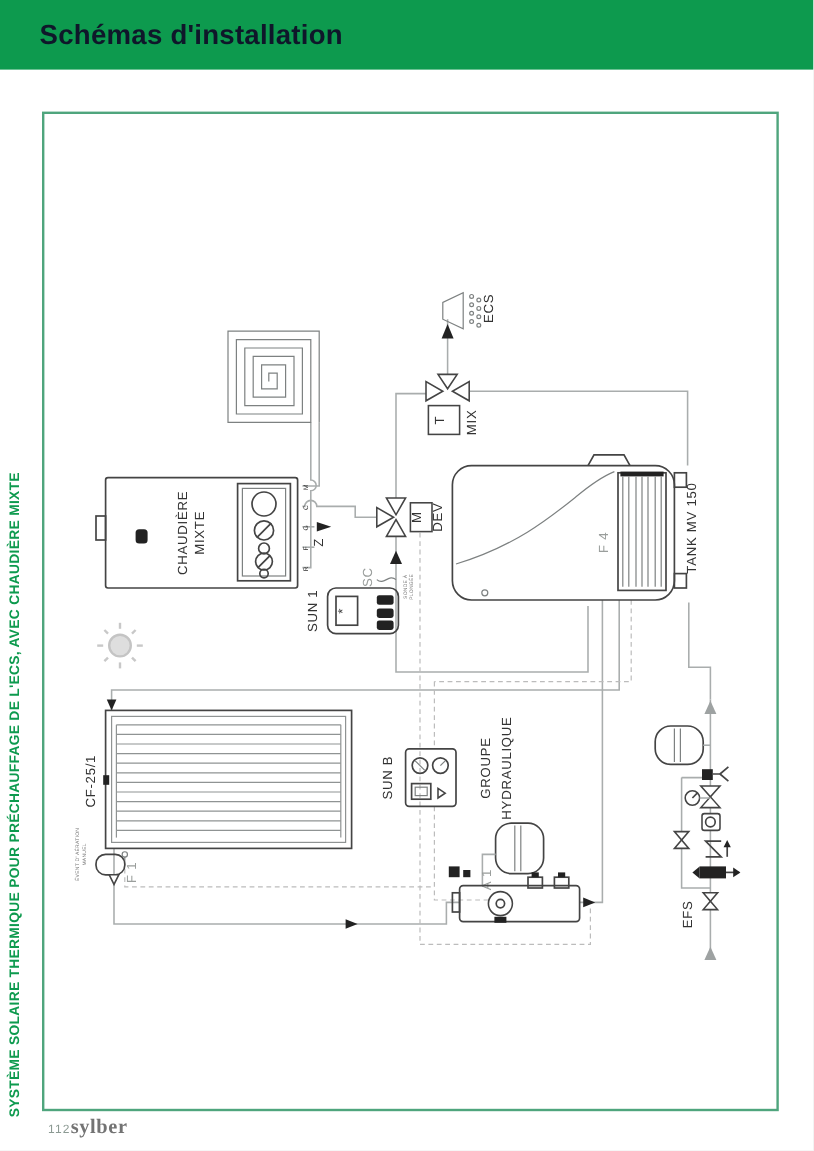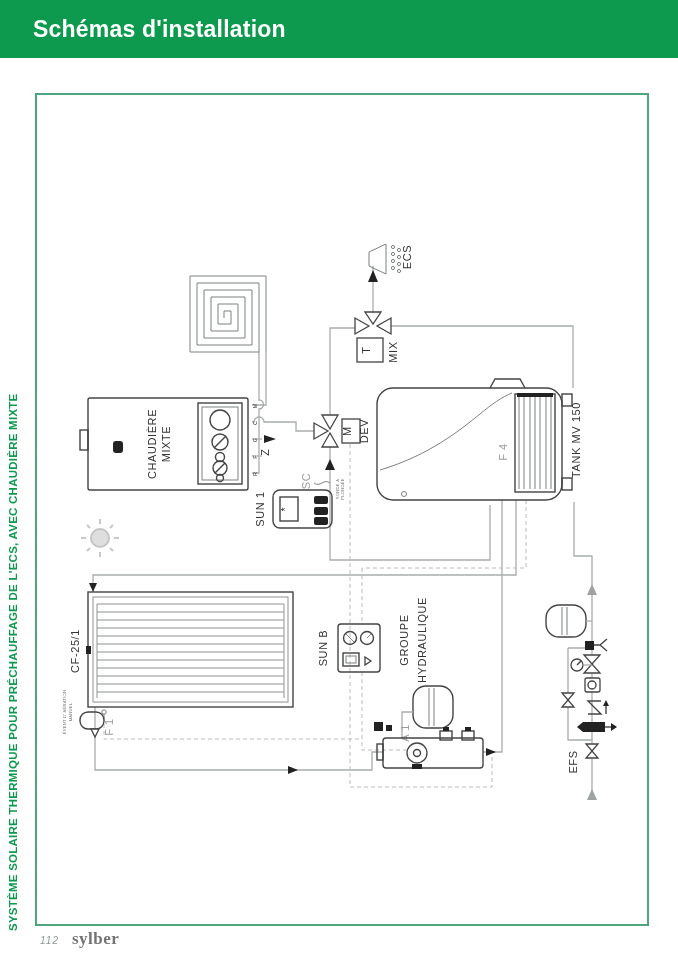--- a/index.html
+++ b/index.html
@@ -1,25 +1,25 @@
 <!DOCTYPE html>
 <html><head>
 <meta charset="utf-8">
 <style>
   html,body{margin:0;padding:0;background:#e8e8e8;}
   .page{position:relative;width:678px;height:959px;background:#ffffff;overflow:hidden;
         font-family:"Liberation Sans",sans-serif;}
   .header{position:absolute;left:0;top:0;width:678px;height:58px;background:#0d9a4e;
           display:flex;align-items:center;}
-  .header .title{color:#ffffff;font-size:23px;font-weight:bold;padding-left:33px;letter-spacing:0.2px;}
+  .header .title{color:#0f172a;font-size:23px;font-weight:bold;padding-left:33px;letter-spacing:0.2px;}
   .side-label{position:absolute;left:7px;top:931px;transform:rotate(-90deg);transform-origin:0 0;
               white-space:nowrap;font-size:11.5px;font-weight:bold;color:#0d9a4e;letter-spacing:0.25px;}
   .frame{position:absolute;left:35px;top:93px;width:610px;height:829px;border:2px solid #4fa57d;}
   .footer{position:absolute;left:40px;top:929px;display:flex;align-items:baseline;}
-  .footer .pagenum{font-size:10px;color:#8c9a93;margin-right:13px;letter-spacing:1px;font-style:italic;}
+  .footer .pagenum{font-size:10px;color:#8c9a93;margin-right:0;letter-spacing:1px;}
   .footer .brand{font-family:"Liberation Serif",serif;font-size:17px;font-weight:bold;
                  color:#737373;letter-spacing:0.5px;}
   svg text{font-family:"Liberation Sans",sans-serif;}
   .pipe{stroke:#a9adad;stroke-width:1.3;fill:none;}
   .dash{stroke:#bcbcbc;stroke-width:1;fill:none;stroke-dasharray:4 3;}
   .eq{stroke:#444;stroke-width:1.4;fill:none;}
   .eqw{stroke:#444;stroke-width:1.3;fill:#fff;}
   .thin{stroke:#7d8181;stroke-width:1;fill:none;}
   .fin{stroke:#8f9393;stroke-width:1;fill:none;}
   .blk{fill:#222;stroke:none;}

